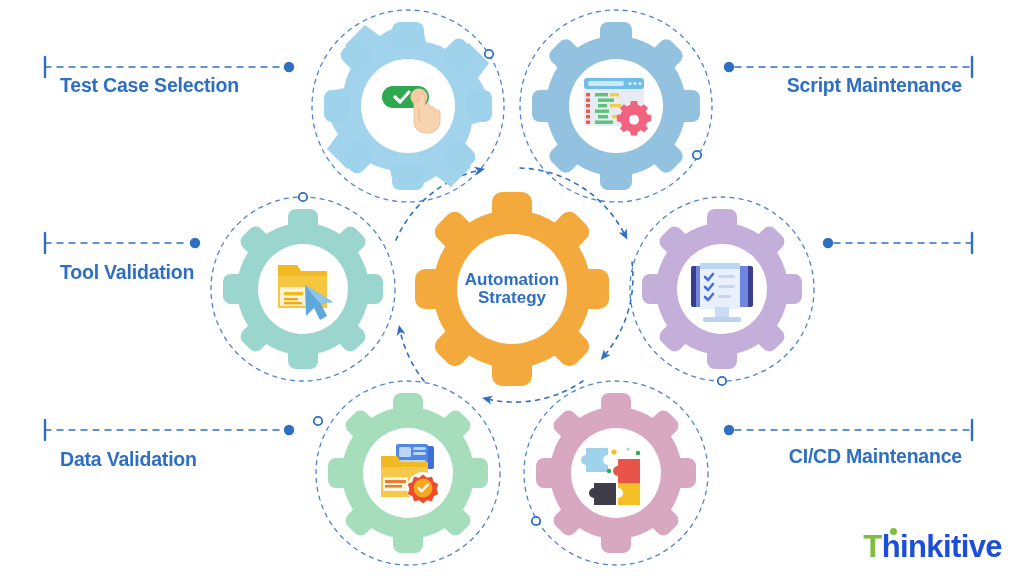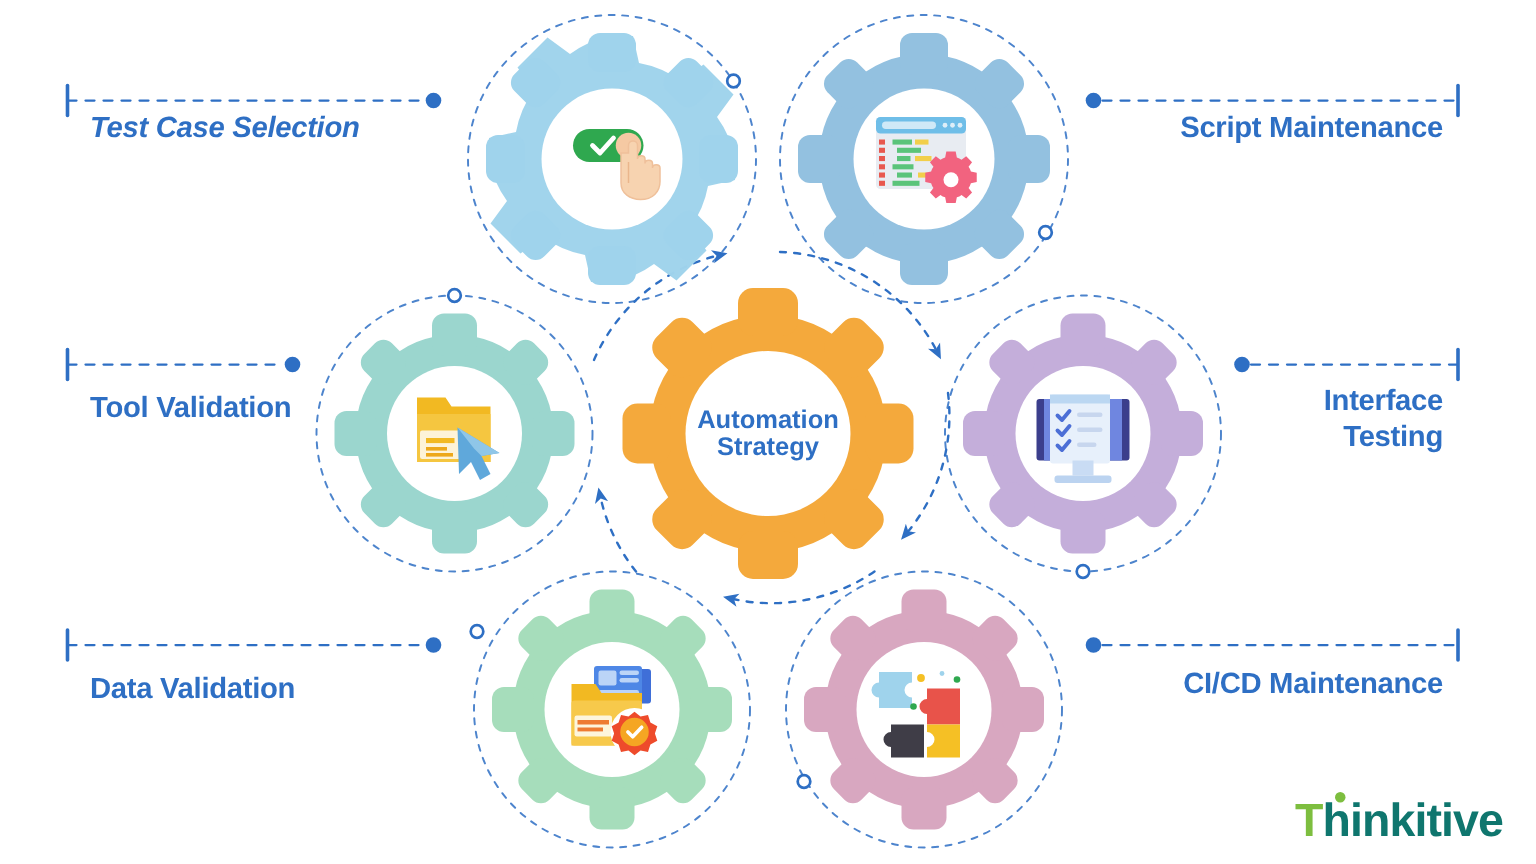--- a/index.html
+++ b/index.html
@@ -33,21 +33,21 @@
     position: absolute;
     right: 22px; bottom: 14px;
     z-index: 6;
     font-size: 31px;
     font-weight: 700;
     letter-spacing: -0.6px;
     line-height: 1;
     white-space: nowrap;
   }
   #logo .lg-t { color: #7DBE3F; }
-  #logo .lg-rest { color: #0f766e; }
+  #logo .lg-rest { color: #1d4ed8; }
   #logo .lg-dot {
     position: absolute;
     width: 7px; height: 7px; border-radius: 50%;
     background: #7DBE3F;
     left: 27px; top: -3px;
   }
 </style>
 </head>
 <body>
 
@@ -333,28 +333,26 @@
         <line x1="972" y1="420" x2="972" y2="440" stroke-width="2.4"></line>
       </g>
     </g>
 
     <g>
       <text x="512" y="285" text-anchor="middle" fill="#2E6FC4" font-family="Liberation Sans, sans-serif" font-size="17" font-weight="700">Automation</text>
       <text x="512" y="303" text-anchor="middle" fill="#2E6FC4" font-family="Liberation Sans, sans-serif" font-size="17" font-weight="700">Strategy</text>
     </g>
   </svg>
 
-  <div class="label left" style="left:60px;  top:74px;  width:300px;font-style:italic;">Test Case Selection</div>
+  <div class="label left" style="left:60px;  top:74px;  width:300px;">Test Case Selection</div>
 
   <div class="label right" style="right:62px; top:74px;  width:320px;">Script Maintenance</div>
 
   <div class="label left" style="left:60px;  top:261px; width:300px;">Tool Validation</div>
 
-  <div class="label right" style="right:62px; top:256px; width:260px;">Interface
-Testing</div>
 
   <div class="label left" style="left:60px;  top:448px; width:300px;">Data Validation</div>
 
   <div class="label right" style="right:62px; top:445px; width:320px;">CI/CD Maintenance</div>
 
   <div id="logo">
     <span class="lg-dot"></span>
     <span class="lg-t">T</span><span class="lg-rest">hinkitive</span>
   </div>
 

